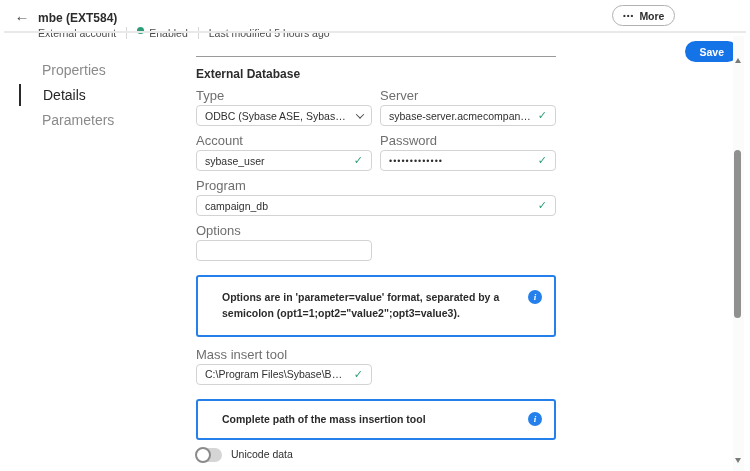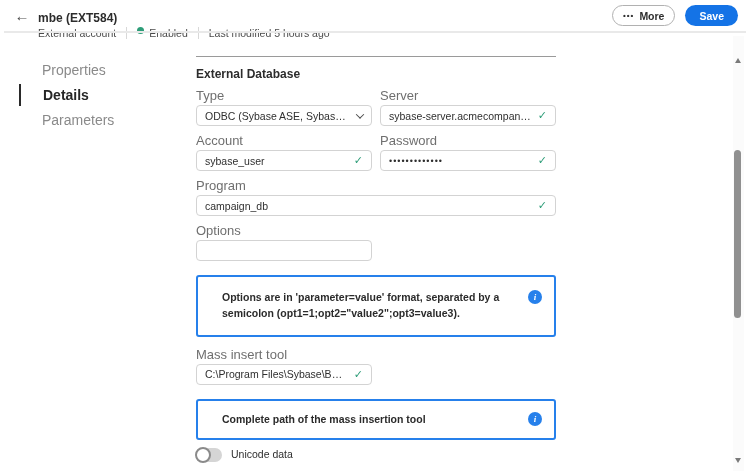--- a/index.html
+++ b/index.html
@@ -12,29 +12,29 @@
   .header::after { content:""; position:absolute; left:4px; right:4px; bottom:0; height:2px; background:#e9e9e9; }
   .back { position:absolute; left:12px; top:6px; width:20px; height:20px; font-size:15px; color:#4b4b4b; line-height:20px; text-align:center; cursor:pointer; }
   .titleblock { position:absolute; left:38px; top:11px; }
   .title { font-size:12px; font-weight:700; color:#2c2c2c; line-height:14px; }
   .subrow { display:flex; align-items:flex-start; margin-top:2px; font-size:10.5px; color:#4b4b4b; line-height:12px; }
   .subsep { width:1px; height:12px; background:#d8d8d8; margin:0 10px; }
   .dot { width:7px; height:7px; border-radius:50%; background:#2d9d78; margin-right:5px; }
   .hdr-actions { position:absolute; right:12px; top:5px; display:flex; gap:10px; }
   .btn-more { height:21px; padding:0 10px; border:1px solid #b1b1b1; border-radius:11px; background:#fff; font-size:10.5px; font-weight:600; color:#2e2e2e; display:flex; align-items:center; gap:5px; cursor:pointer; font-family:inherit; }
   .btn-more .dots { font-size:8px; letter-spacing:1px; color:#2e2e2e; }
-  .btn-save { height:21px; padding:0 14px; border:none; border-radius:11px; background:#1473e6; font-size:10.5px; font-weight:700; color:#fff; display:flex; align-items:center; cursor:pointer; font-family:inherit; }
+  .btn-save { height:21px; padding:0 14px; border:none; border-radius:11px; background:#1473e6; font-size:10.5px; font-weight:700; color:#fff; display:flex; align-items:center; cursor:pointer; font-family:inherit;margin-top:36px; }
 
   
   .bodyrow { position:absolute; top:33px; left:0; right:0; bottom:0; display:flex; }
 
   
   .sidebar { width:196px; padding:31px 0 0 19px; flex:none; }
   .sideitem { position:relative; padding:0 0 0 23px; margin-bottom:13px; font-size:14px; line-height:12px; color:#8a8a8a; cursor:pointer; }
-  .sideitem.active { color:#262626; font-weight:700;padding-left:24px; }
+  .sideitem.active { color:#262626; font-weight:400;padding-left:24px; }
   .sideitem.active .bar { position:absolute; left:0; top:-5px; width:2px; height:22px; background:#2a2a2a; }
 
   
   .main { width:360px; flex:none; }
   .toprule { border:none; border-top:1px solid #9a9a9a; margin-top:23px; }
   .section-title { margin-top:10px; font-size:12px; font-weight:700; color:#2c2c2c; }
   .frow { display:flex; gap:8px; margin-top:9px; }
   .field { flex:1; min-width:0; }
   .field.half { flex:none; width:176px; }
   .flabel { display:block; font-size:13px; color:#6f6f6f; margin-bottom:4px; line-height:11px; }

